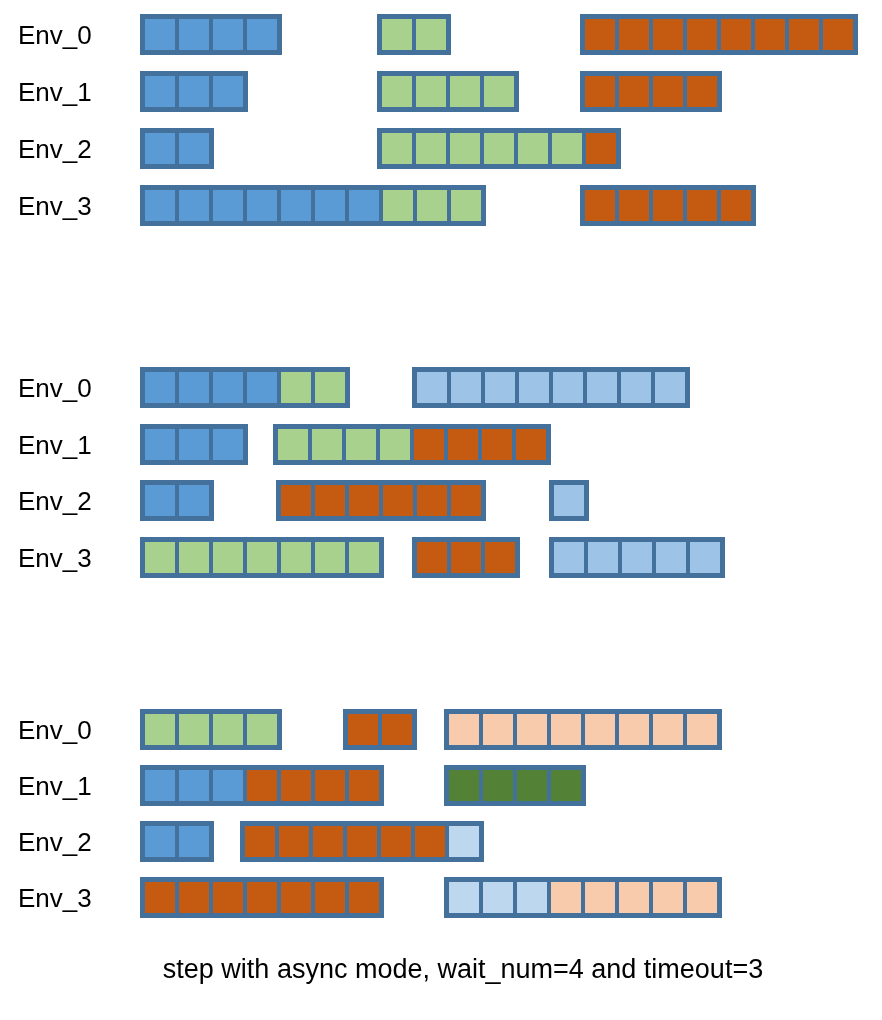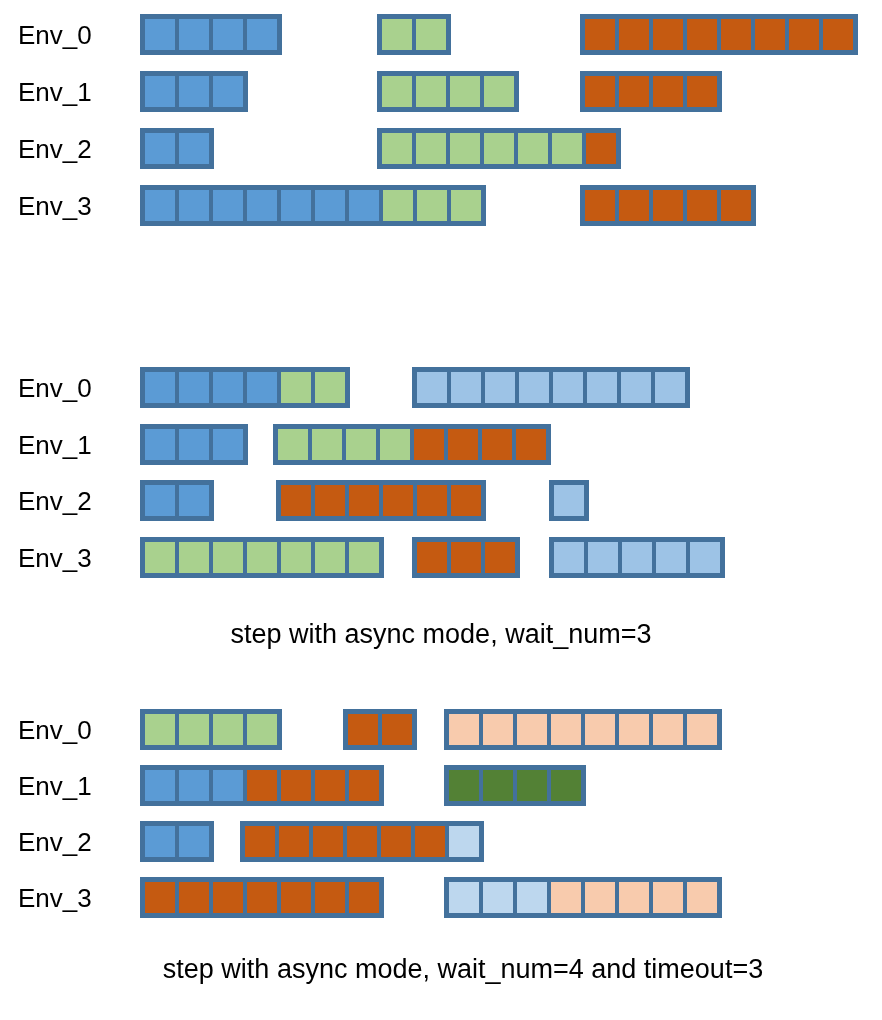--- a/index.html
+++ b/index.html
@@ -201,21 +201,20 @@
         <div class="env-cell" style="background: rgb(197, 90, 17);"></div>
       </div>
       <div class="env-bar" style="left: 549px; background: rgb(67, 113, 156);">
         <div class="env-cell" style="background: rgb(157, 195, 230);"></div>
         <div class="env-cell" style="background: rgb(157, 195, 230);"></div>
         <div class="env-cell" style="background: rgb(157, 195, 230);"></div>
         <div class="env-cell" style="background: rgb(157, 195, 230);"></div>
         <div class="env-cell" style="background: rgb(157, 195, 230);"></div>
       </div>
     </div>
-    <div class="caption" style="top: 619px;">step with async mode, wait_num=3</div>
     <div class="env-row" style="top: 709px;">
       <span class="env-label">Env_0</span>
       <div class="env-bar" style="left: 140px; background: rgb(67, 113, 156);">
         <div class="env-cell" style="background: rgb(169, 209, 142);"></div>
         <div class="env-cell" style="background: rgb(169, 209, 142);"></div>
         <div class="env-cell" style="background: rgb(169, 209, 142);"></div>
         <div class="env-cell" style="background: rgb(169, 209, 142);"></div>
       </div>
       <div class="env-bar" style="left: 343px; background: rgb(67, 113, 156);">
         <div class="env-cell" style="background: rgb(197, 90, 17);"></div>

